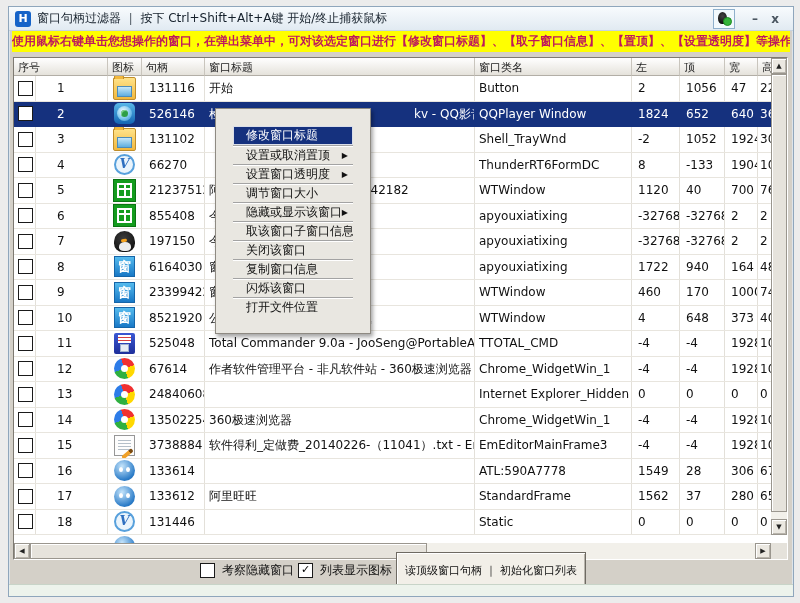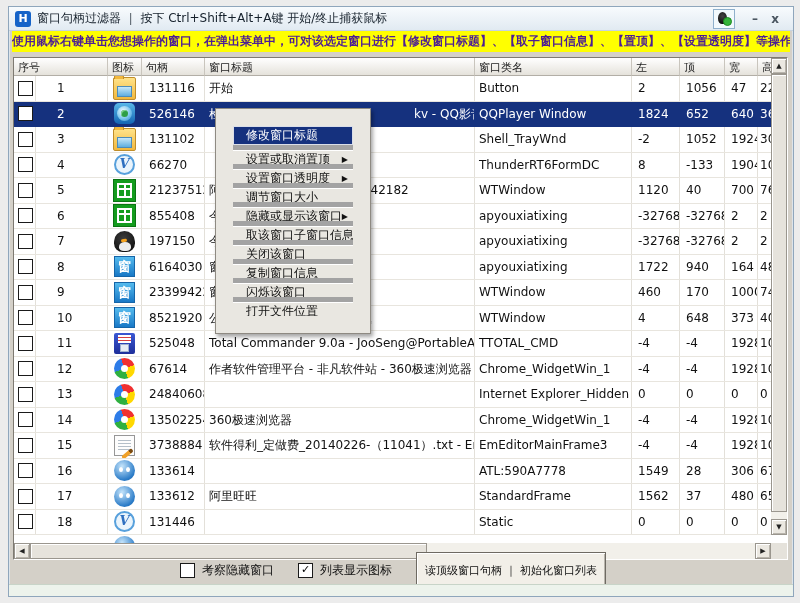--- a/index.html
+++ b/index.html
@@ -19,21 +19,21 @@
   .tray-btn{width:20px;height:18px;border:1px solid #8FB0CC;background:#F2F9FD;margin-right:10px;
             position:relative;flex:none}
   .tray-btn::before{content:"";position:absolute;left:4px;top:2px;width:9px;height:12px;
             background:radial-gradient(circle at 50% 35%,#444,#000);border-radius:50% 50% 45% 45%}
   .tray-btn::after{content:"";position:absolute;right:2px;bottom:2px;width:7px;height:7px;
             background:#35B43A;border-radius:50%;border:1px solid #1E8A22}
   .win-btn{width:20px;text-align:center;color:#4A5560;font-weight:bold;flex:none;line-height:24px}
 
   
   .banner{position:absolute;left:3px;right:3px;top:24px;height:21px;background:#FFFF00;
-          color:#4c1d95;font-weight:bold;text-align:center;line-height:21px;white-space:nowrap;overflow:hidden}
+          color:#be185d;font-weight:bold;text-align:center;line-height:21px;white-space:nowrap;overflow:hidden}
 
   
   .listview{position:absolute;left:4px;top:50px;width:775px;height:503px;background:#fff;
             border:1px solid;border-color:#7E7A72 #FFFFFF #FFFFFF #7E7A72;box-sizing:border-box}
   .lv-header{display:flex;height:18px;width:757px}
   .hcell{box-sizing:border-box;border-right:1px solid #C9C5BD;border-bottom:1px solid #B2AEA6;
          background:linear-gradient(#FFFFFF,#E5E2DB);padding:2px 0 0 4px;font-size:11px;
          white-space:nowrap;overflow:hidden;color:#222}
   .h0{width:94px}.h1{width:34px}.h2{width:63px}.h3{width:270px}.h4{width:157px}
   .h5{width:48px}.h6{width:45px}.h7{width:33px}.h8{width:13px;border-right:none}
@@ -112,35 +112,35 @@
           font-size:7px;line-height:14px;text-align:center;color:#222}
   .sb-up{top:0;left:0}.sb-down{bottom:0;left:0}.sb-left{left:0;top:0}.sb-right{right:0;top:0}
   .sb-thumb{position:absolute;background:#E6E3DC;border:1px solid #9A968E;box-sizing:border-box;
           box-shadow:inset 1px 1px 0 #fff}
   .v-thumb{left:0;top:16px;width:16px;height:438px}
   .h-thumb{top:0;left:16px;width:397px;height:16px}
   .sb-corner{position:absolute;right:0;top:485px;width:16px;height:16px;background:#E5E2DB}
 
   
   .footer{position:absolute;left:0;right:16px;top:549px;height:28px;display:flex;align-items:center;
-          justify-content:center;gap:24px}
+          justify-content:center;gap:4px}
   .cb{display:flex;align-items:center;gap:7px}
   .cb .cbox{margin-left:0}
   .refresh-btn{height:36px;background:#F2EFE8;border:1px solid #6E6A62;
           box-shadow:inset 1px 1px 0 #fff,inset -1px -1px 0 #B8B4AC;font-size:11px;padding:8px 8px;
           font-family:inherit;color:#111;white-space:nowrap}
   .bottom-frame{position:absolute;left:0;right:0;bottom:0;height:11px;background:#EDF3EC;
           border-top:1px solid #C8D4C8}
 
   
   .menu{position:absolute;left:215px;top:108px;width:120px;background:#E9E7E1;
         border:1px solid #8E8A82;box-shadow:2px 3px 4px rgba(0,0,0,.35);padding:17px;box-sizing:content-box;z-index:50}
   .mi{height:19px;line-height:19px;padding-left:13px;position:relative;color:#111;
       white-space:nowrap;overflow:hidden;box-sizing:border-box}
-  .mi + .mi{border-top:5px solid #a3a3a3;box-shadow:inset 0 1px 0 #FFFFFF}
+  .mi + .mi{border-top:1px solid #a3a3a3;box-shadow:inset 0 1px 0 #FFFFFF}
   .mi.hl{background:#15317E;color:#fff;border:1px solid #DADEE8;height:19px;line-height:17px;padding-left:12px}
   .mi .sub{position:absolute;right:5px;top:0;font-size:8px;line-height:19px}
 </style>
 </head>
 <body>
 
 <div class="stage">
   <div class="window">
 
     <div class="titlebar">
@@ -464,21 +464,21 @@
             <div class="cell c-icon">
               <span class="ricon ic-wangwang-icon"></span>
             </div>
             <div class="cell c-handle">133612</div>
             <div class="cell c-title">
               <span class="tpart" style="left: 4px;">阿里旺旺</span>
             </div>
             <div class="cell c-class">StandardFrame</div>
             <div class="cell c-left">1562</div>
             <div class="cell c-top">37</div>
-            <div class="cell c-width">480</div>
+            <div class="cell c-width">280</div>
             <div class="cell c-height">65</div>
           </div>
           <div class="row">
             <div class="cell c-check">
               <span class="cbox"></span>
             </div>
             <div class="cell c-num">18</div>
             <div class="cell c-icon">
               <span class="ricon ic-vb-app-icon">
                 <span class="glyph">V</span>

